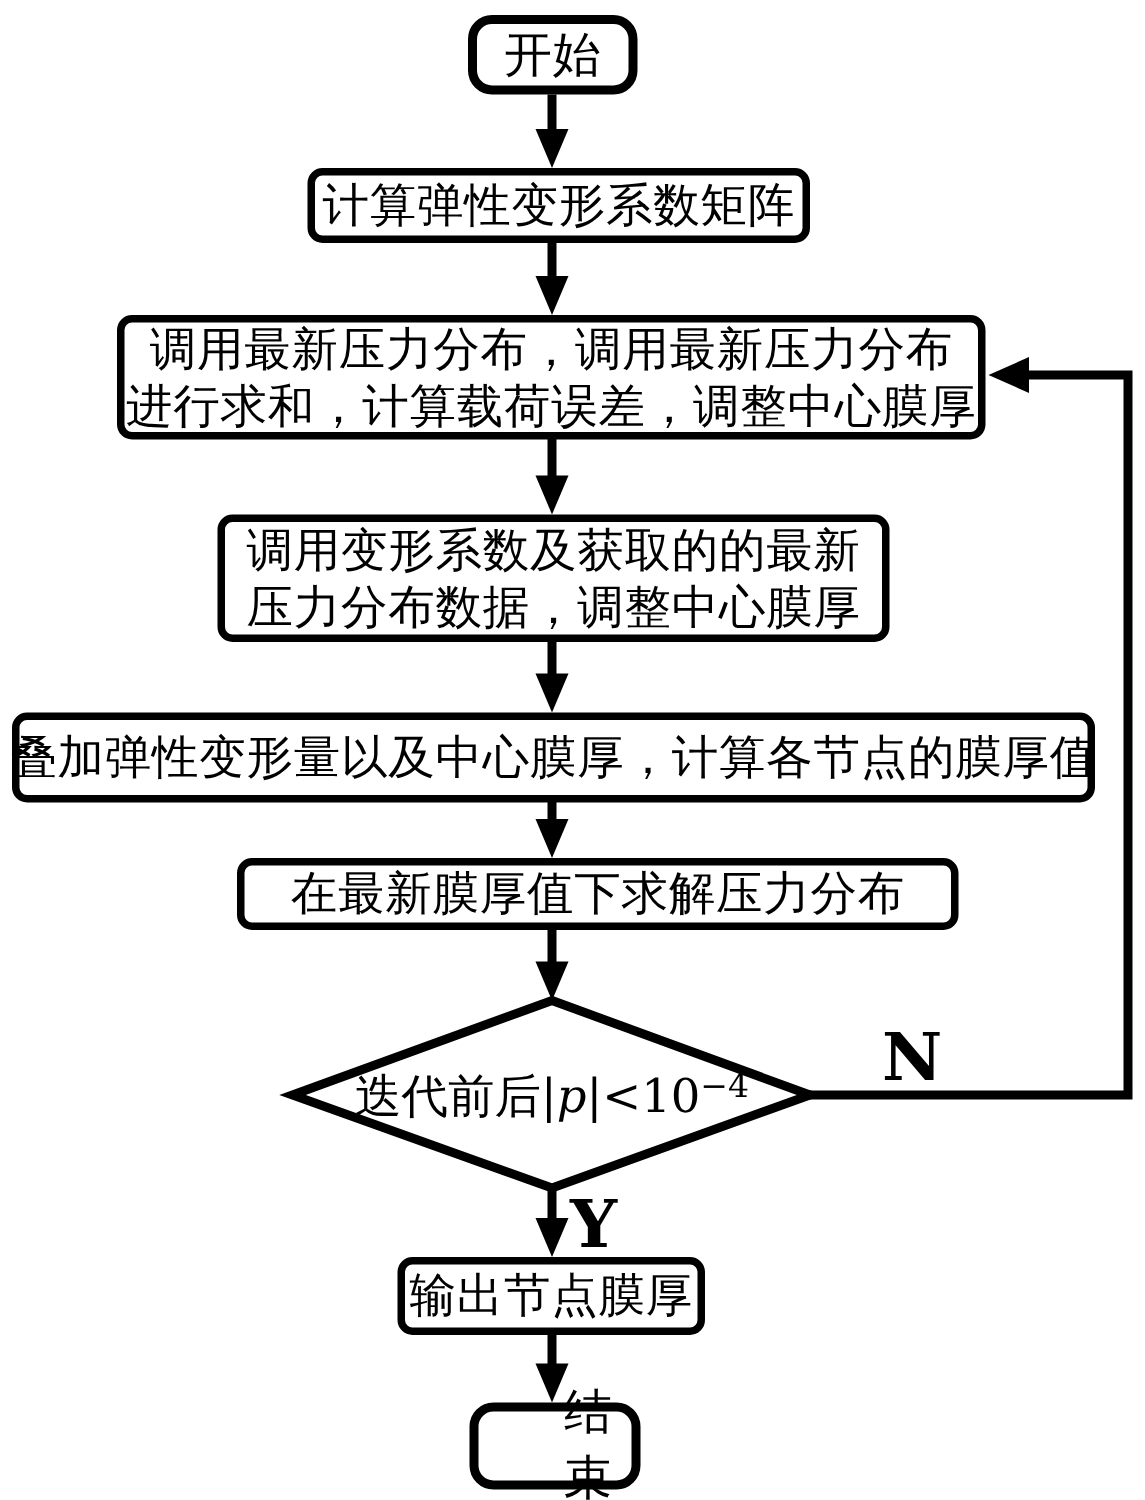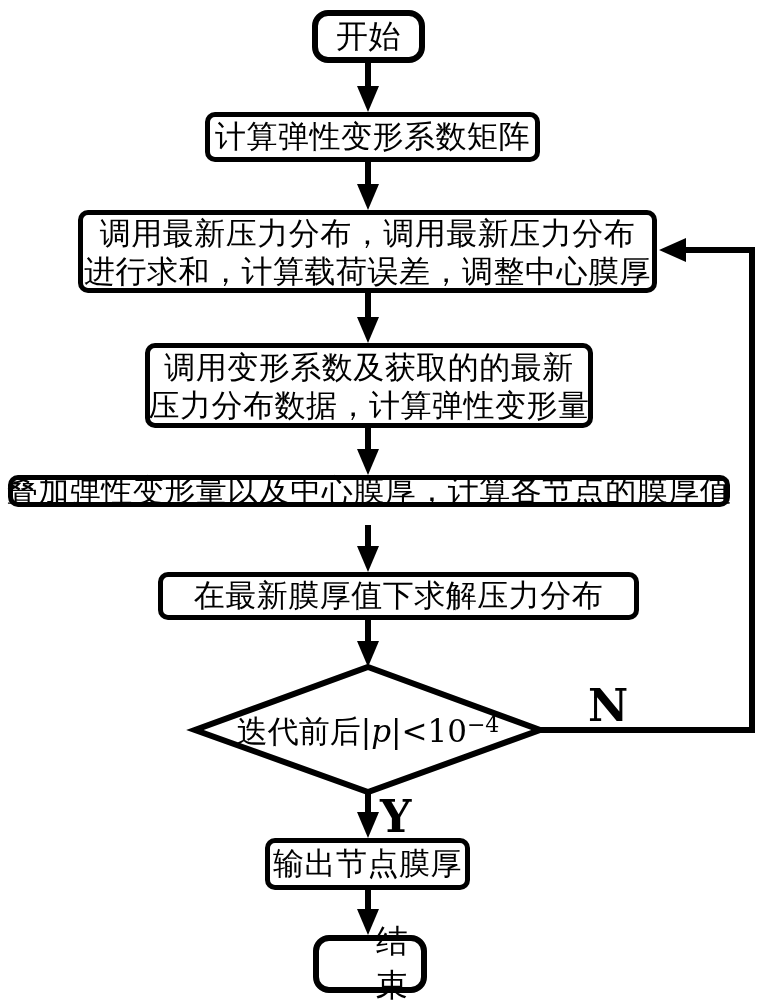--- a/index.html
+++ b/index.html
@@ -114,24 +114,24 @@
     <span>计算弹性变形系数矩阵</span>
   </div>
 
   <div class="node process" style="left:78px; top:210px; width:579px; height:83px;">
     <span class="line">调用最新压力分布，调用最新压力分布</span>
     <span class="line">进行求和，计算载荷误差，调整中心膜厚</span>
   </div>
 
   <div class="node process" style="left:145px; top:343px; width:448px; height:85px;">
     <span class="line">调用变形系数及获取的的最新</span>
-    <span class="line">压力分布数据，计算弹性变形量</span>
+    <span class="line">压力分布数据，调整中心膜厚</span>
   </div>
 
-  <div class="node process single" style="left:8px; top:475px; width:722px; height:32px;">
+  <div class="node process single" style="left:8px; top:475px; width:722px; height:60px;">
     <span>叠加弹性变形量以及中心膜厚，计算各节点的膜厚值</span>
   </div>
 
   <div class="node process single" style="left:158px; top:572px; width:481px; height:48px;">
     <span>在最新膜厚值下求解压力分布</span>
   </div>
 
   <div class="diamond-label">
     <span>迭代前后</span>
     <span>

